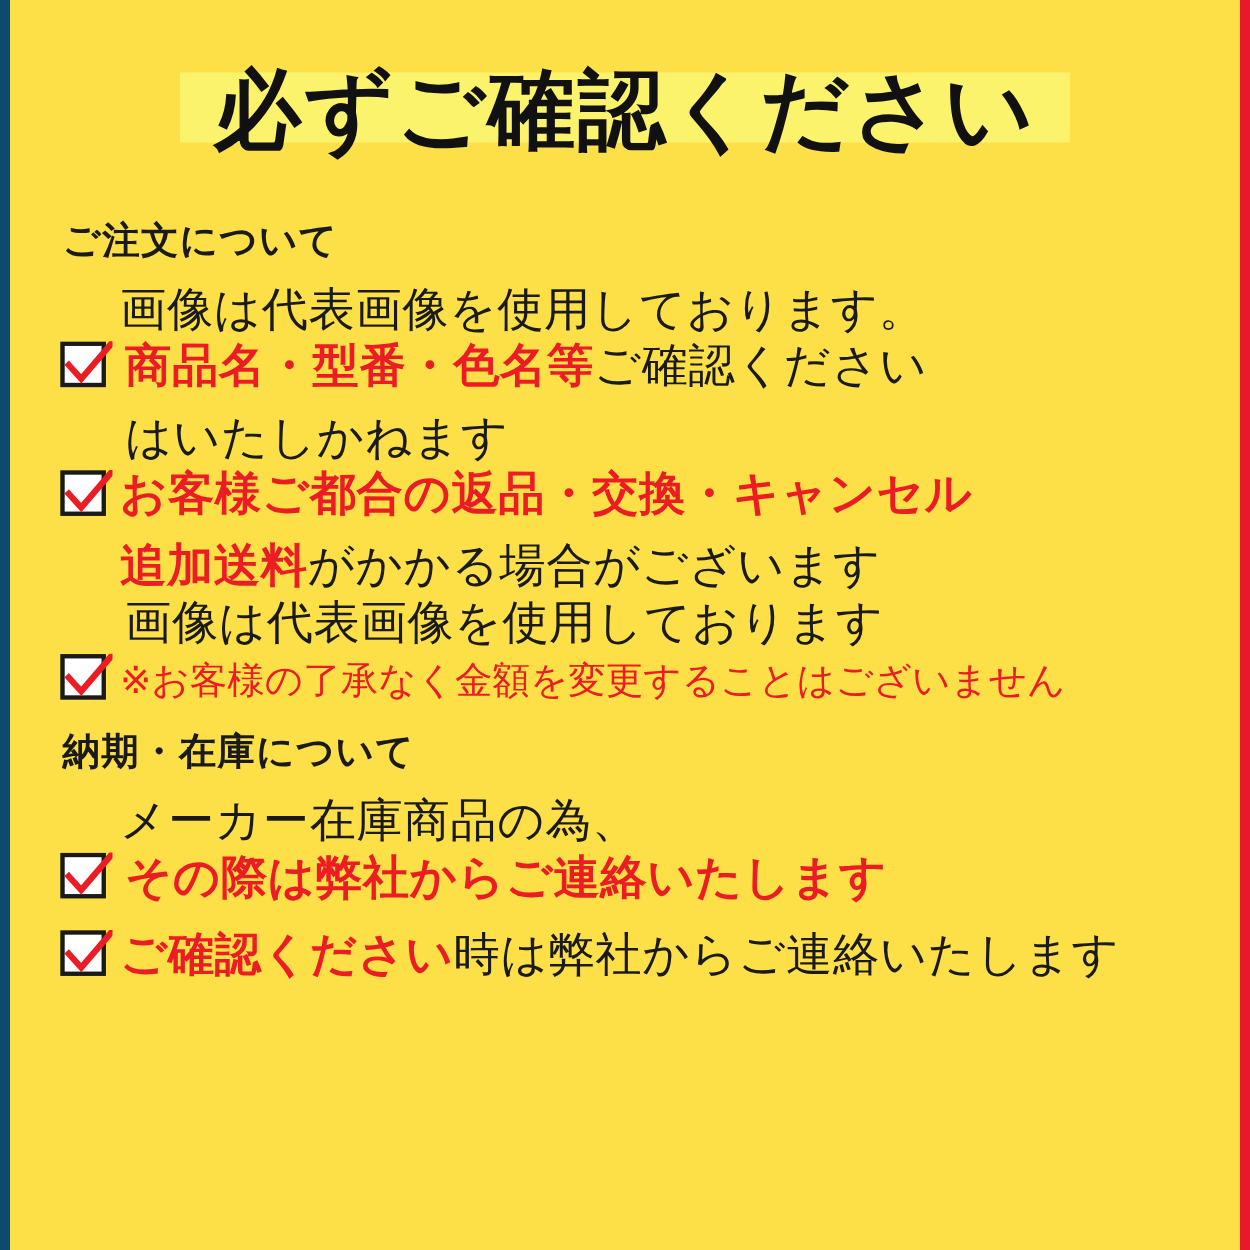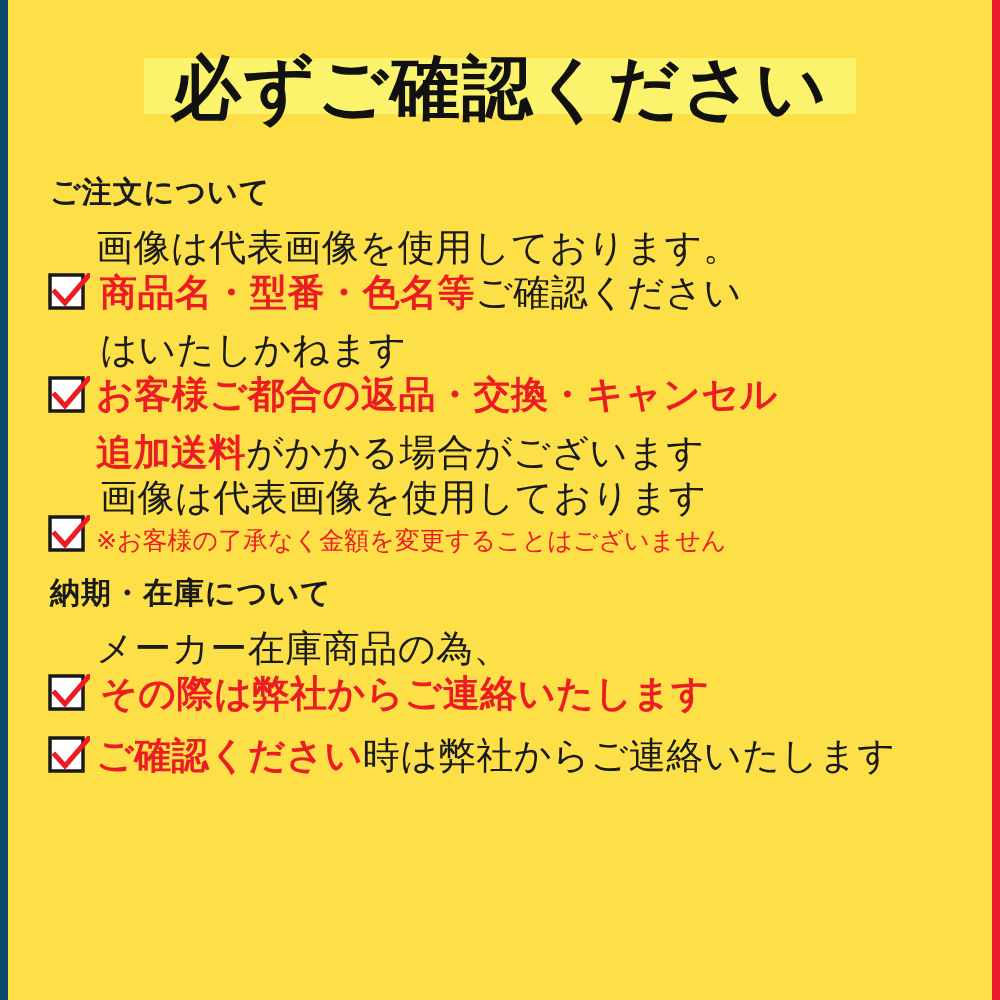--- a/index.html
+++ b/index.html
@@ -91,21 +91,21 @@
     font-size: 37px;
     line-height: 1.22;
     color: #1a1a1a;
     letter-spacing: 0.5px;
     white-space: nowrap;
   }
   .line.indent { margin-left: 4px; }
   .red { color: #ec1c24; font-weight: bold; }
   .black { color: #1a1a1a; }
   .note {
-    font-size: 25px;
+    font-size: 30px;
     color: #ec1c24;
     letter-spacing: 0px;
     margin-top: 4px;
     white-space: nowrap;
   }
 </style>
 </head>
 <body>
 
 <div class="page">

